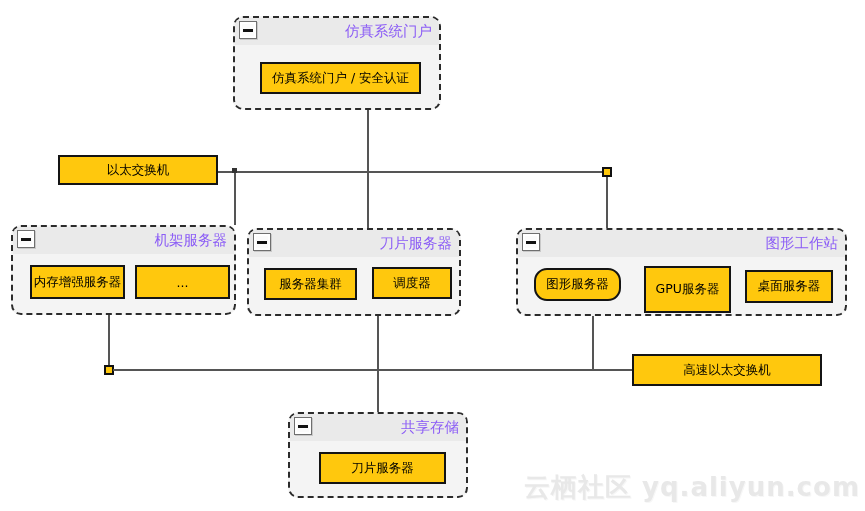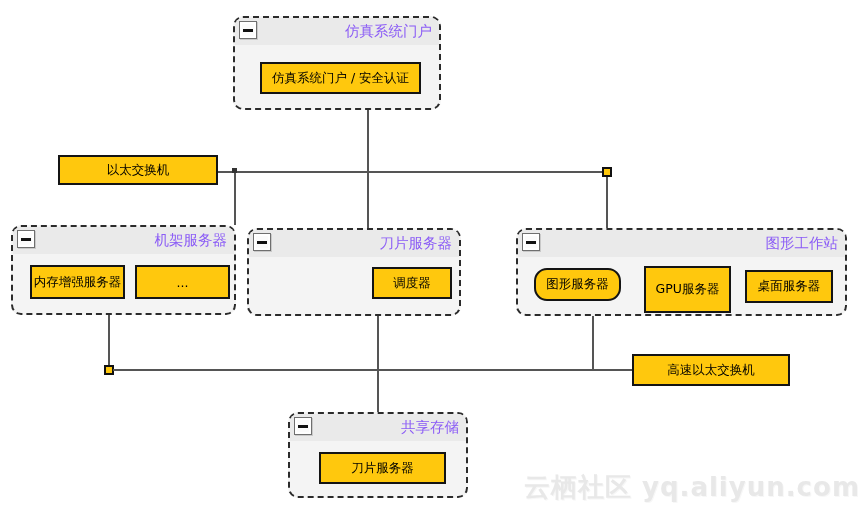--- a/index.html
+++ b/index.html
@@ -89,36 +89,37 @@
     <div class="node" style="left:122px;top:38px;width:95px;height:34px;">...</div>
   </section>
 
   <section class="group" style="left:247px;top:228px;width:214px;height:88px;">
     <div class="titlebar">
       <button class="minbtn">
         <span class="minus"></span>
       </button>
       <span class="title">刀片服务器</span>
     </div>
+    <div class="node" style="left:15px;top:38px;width:93px;height:32px;">服务器集群</div>
     <div class="node" style="left:123px;top:37px;width:80px;height:32px;">调度器</div>
   </section>
 
   <section class="group" style="left:516px;top:228px;width:331px;height:88px;">
     <div class="titlebar">
       <button class="minbtn">
         <span class="minus"></span>
       </button>
       <span class="title">图形工作站</span>
     </div>
     <div class="node" style="left:16px;top:38px;width:87px;height:33px;border-radius:13px;">图形服务器</div>
     <div class="node" style="left:126px;top:36px;width:87px;height:47px;">GPU服务器</div>
     <div class="node" style="left:227px;top:40px;width:88px;height:33px;">桌面服务器</div>
   </section>
 
-  <div class="node" style="left:632px;top:354px;width:158px;height:32px;">高速以太交换机</div>
+  <div class="node" style="left:632px;top:354px;width:190px;height:32px;">高速以太交换机</div>
 
   <section class="group" style="left:288px;top:412px;width:180px;height:86px;">
     <div class="titlebar">
       <button class="minbtn">
         <span class="minus"></span>
       </button>
       <span class="title">共享存储</span>
     </div>
     <div class="node" style="left:29px;top:38px;width:127px;height:32px;">刀片服务器</div>
   </section>

